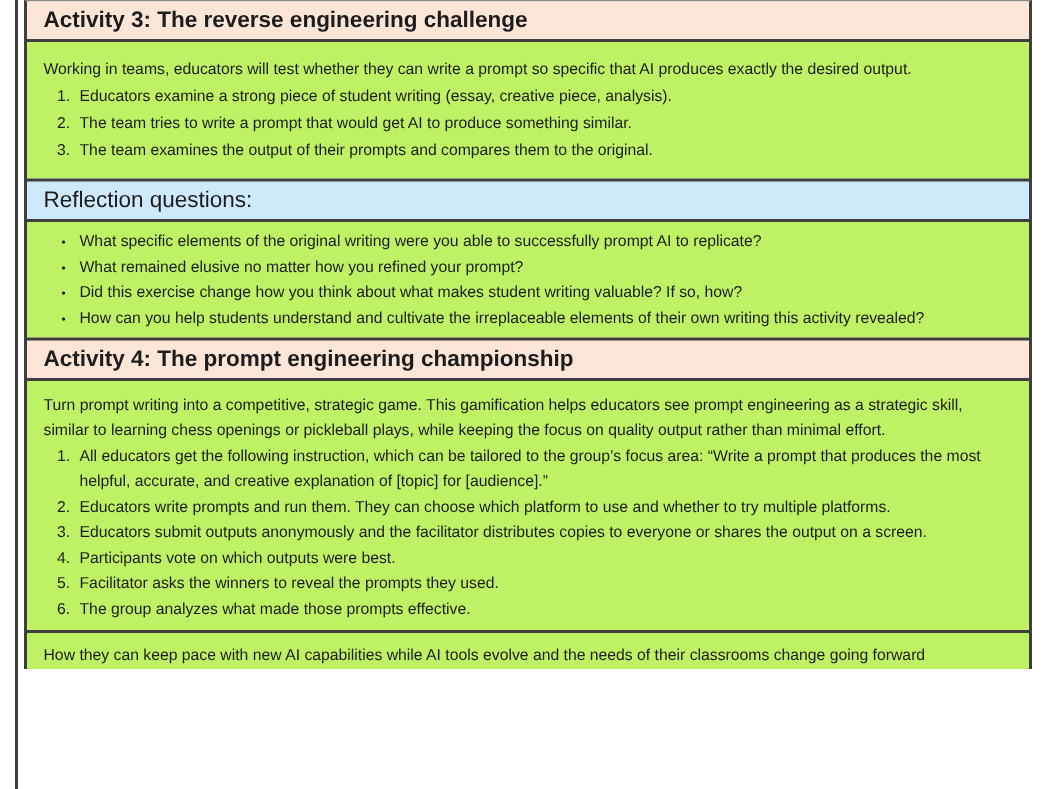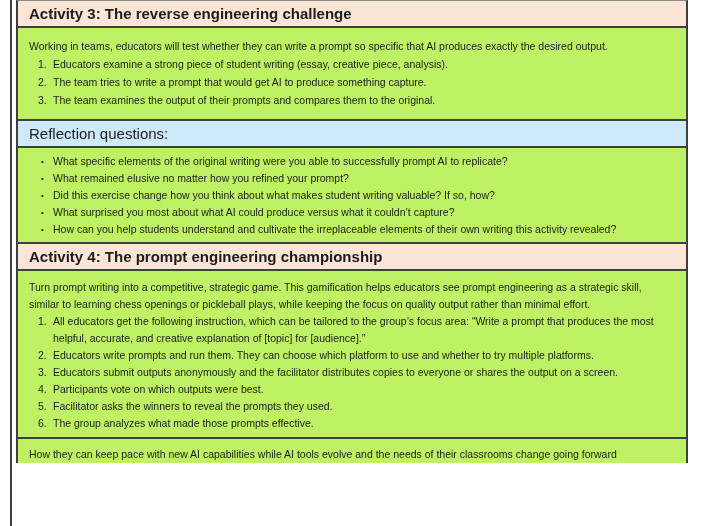--- a/index.html
+++ b/index.html
@@ -79,35 +79,34 @@
 <div class="activities-table">
 
   <div class="row hdr peach">
     <span>Activity 3: The reverse engineering challenge</span>
   </div>
 
   <div class="row body-cell">
     <p class="intro">Working in teams, educators will test whether they can write a prompt so specific that AI produces exactly the desired output.</p>
     <ol class="num-list">
       <li>Educators examine a strong piece of student writing (essay, creative piece, analysis).</li>
-      <li>The team tries to write a prompt that would get AI to produce something capture.</li>
+      <li>The team tries to write a prompt that would get AI to produce something similar.</li>
       <li>The team examines the output of their prompts and compares them to the original.</li>
     </ol>
   </div>
 
   <div class="row hdr blue">
     <span>Reflection questions:</span>
   </div>
 
   <div class="row body-cell tight">
     <ul class="dot-list">
       <li>What specific elements of the original writing were you able to successfully prompt AI to replicate?</li>
       <li>What remained elusive no matter how you refined your prompt?</li>
       <li>Did this exercise change how you think about what makes student writing valuable? If so, how?</li>
-      <li>What surprised you most about what AI could produce versus what it couldn’t capture?</li>
       <li>How can you help students understand and cultivate the irreplaceable elements of their own writing this activity revealed?</li>
     </ul>
   </div>
 
   <div class="row hdr peach">
     <span>Activity 4: The prompt engineering championship</span>
   </div>
 
   <div class="row body-cell act4">
     <p class="intro">Turn prompt writing into a competitive, strategic game. This gamification helps educators see prompt engineering as a strategic skill, similar to learning chess openings or pickleball plays, while keeping the focus on quality output rather than minimal effort.</p>

